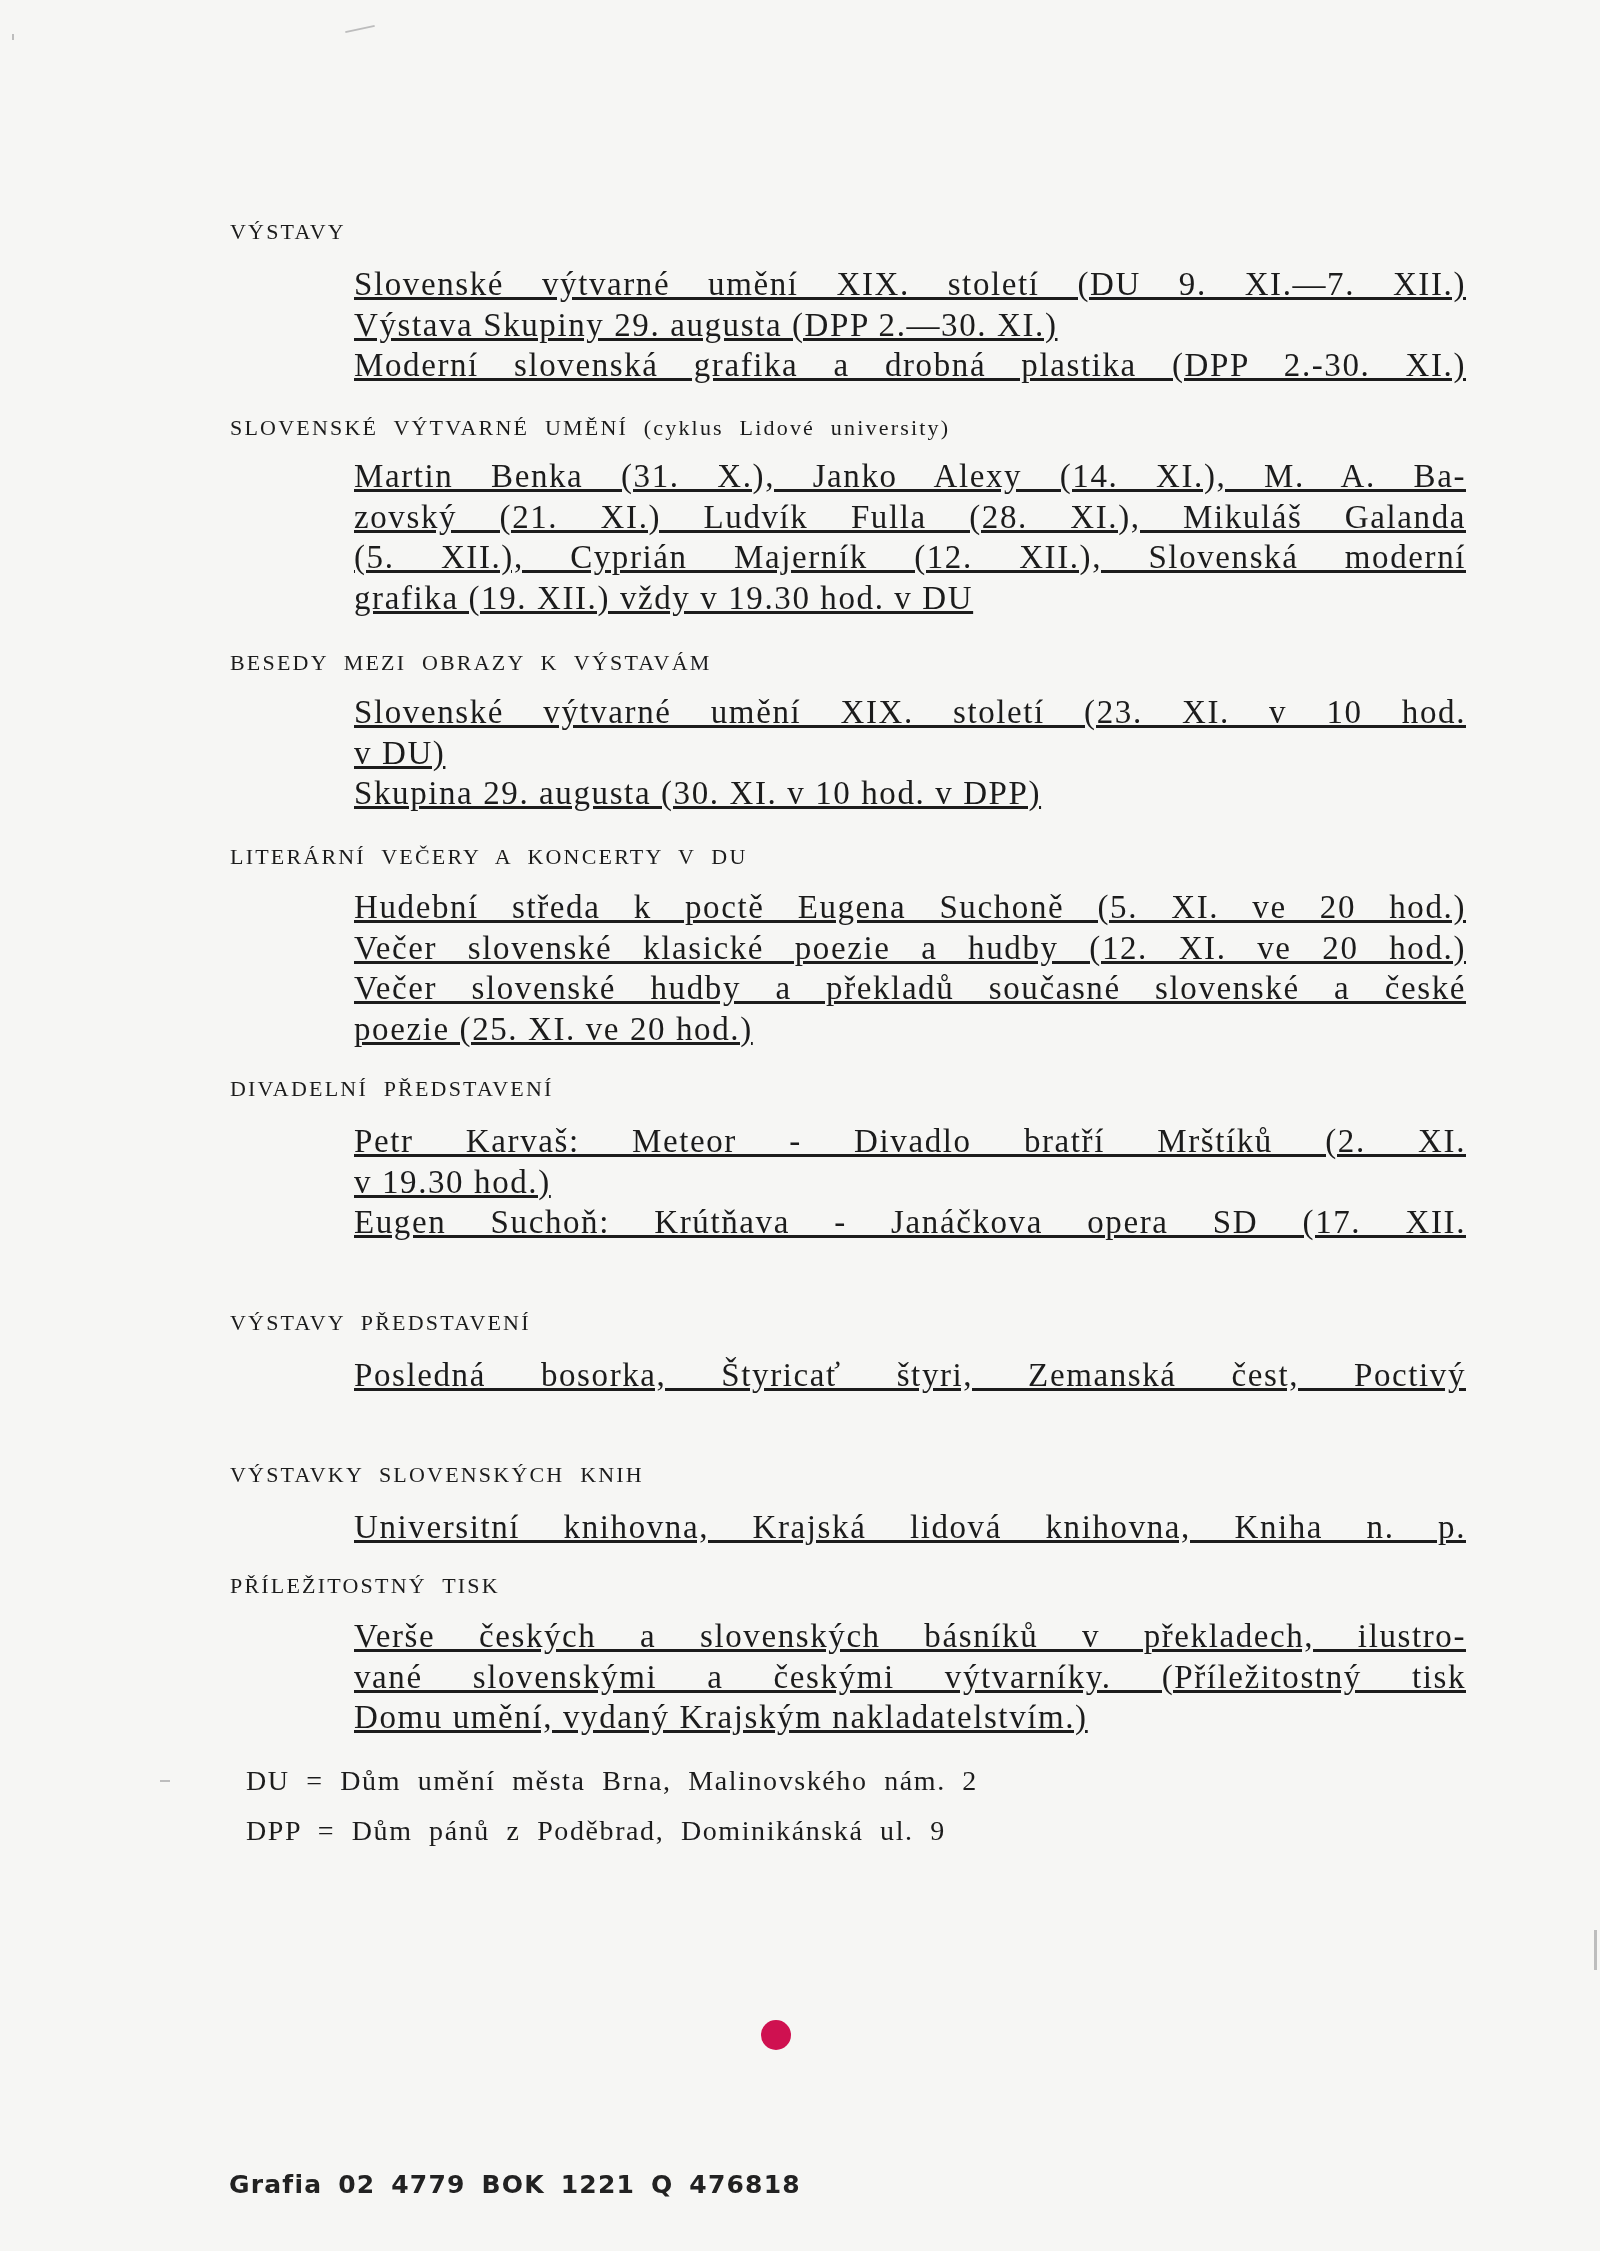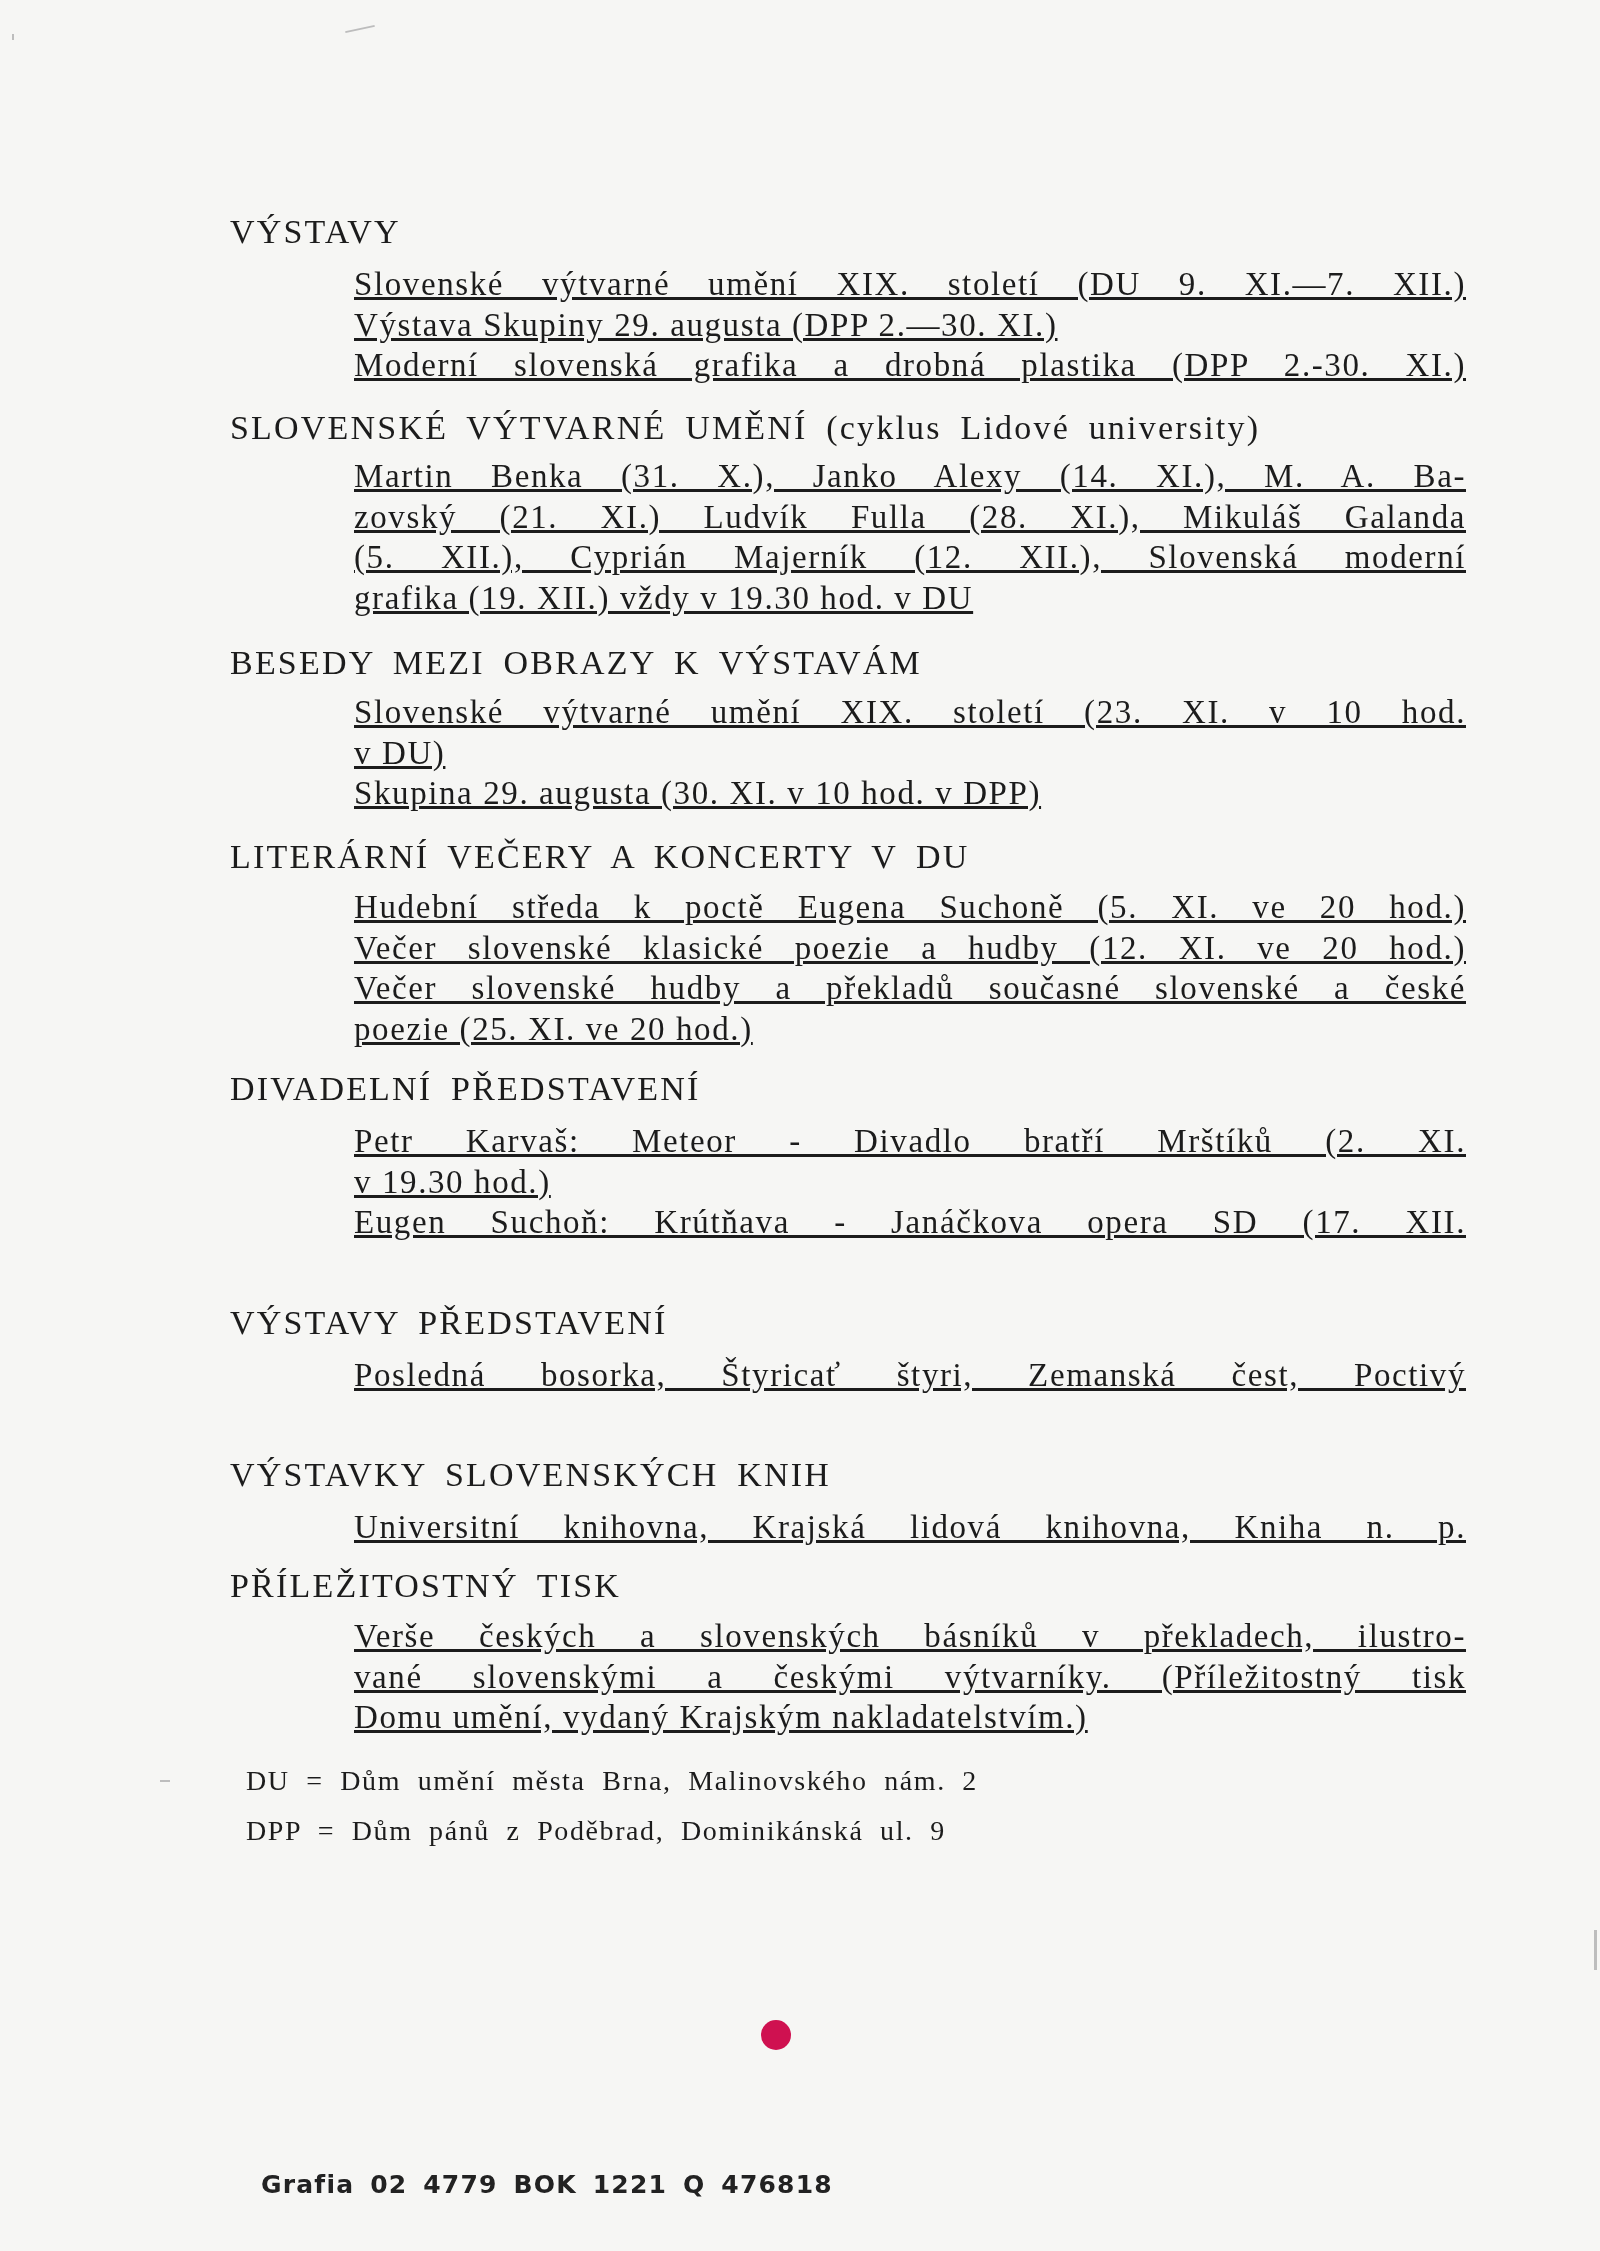--- a/index.html
+++ b/index.html
@@ -4,21 +4,21 @@
 <style>
   html, body { margin: 0; padding: 0; }
   body {
     width: 1600px; height: 2251px; position: relative; overflow: hidden;
     background: #f6f6f4;
     color: #1c1c1c;
     font-family: "Liberation Serif", "DejaVu Serif", serif;
   }
   .heading {
     position: absolute; left: 230px;
-    font-size: 34px; letter-spacing: 2.2px; word-spacing: 8px;
+    font-size: 22px; letter-spacing: 2.2px; word-spacing: 8px;
     white-space: nowrap; line-height: 40px;
   }
   .block {
     position: absolute; left: 354px; width: 1112px;
     font-size: 33px; line-height: 40.5px; letter-spacing: 1.6px;
   }
   .line { display: block; white-space: nowrap; height: 40.5px; text-decoration: underline; }
   .just { text-align: justify; text-align-last: justify; white-space: normal; }
   .legend {
     position: absolute; left: 246px;
@@ -27,21 +27,20 @@
   }
   .dot {
     position: absolute; left: 761px; top: 2020px; width: 30px; height: 30px;
     border-radius: 50%; background: #cf1150;
   }
   .footer {
     position: absolute; left: 229px; top: 2170px;
     font-family: "DejaVu Sans", "Liberation Sans", sans-serif;
     font-weight: bold; font-size: 25px; letter-spacing: 1.2px; word-spacing: 6px;
     color: #222;
-    margin-left: 32px;
   }
   .fleck { position: absolute; background: #bdbdbd; }
 </style>
 </head>
 <body>
 
 <div class="heading" style="top:212px">VÝSTAVY</div>
 <div class="block" style="top:264px">
   <span class="line just">Slovenské výtvarné umění XIX. století (DU 9. XI.—7. XII.)</span>
   <span class="line">Výstava Skupiny 29. augusta (DPP 2.—30. XI.)</span>

